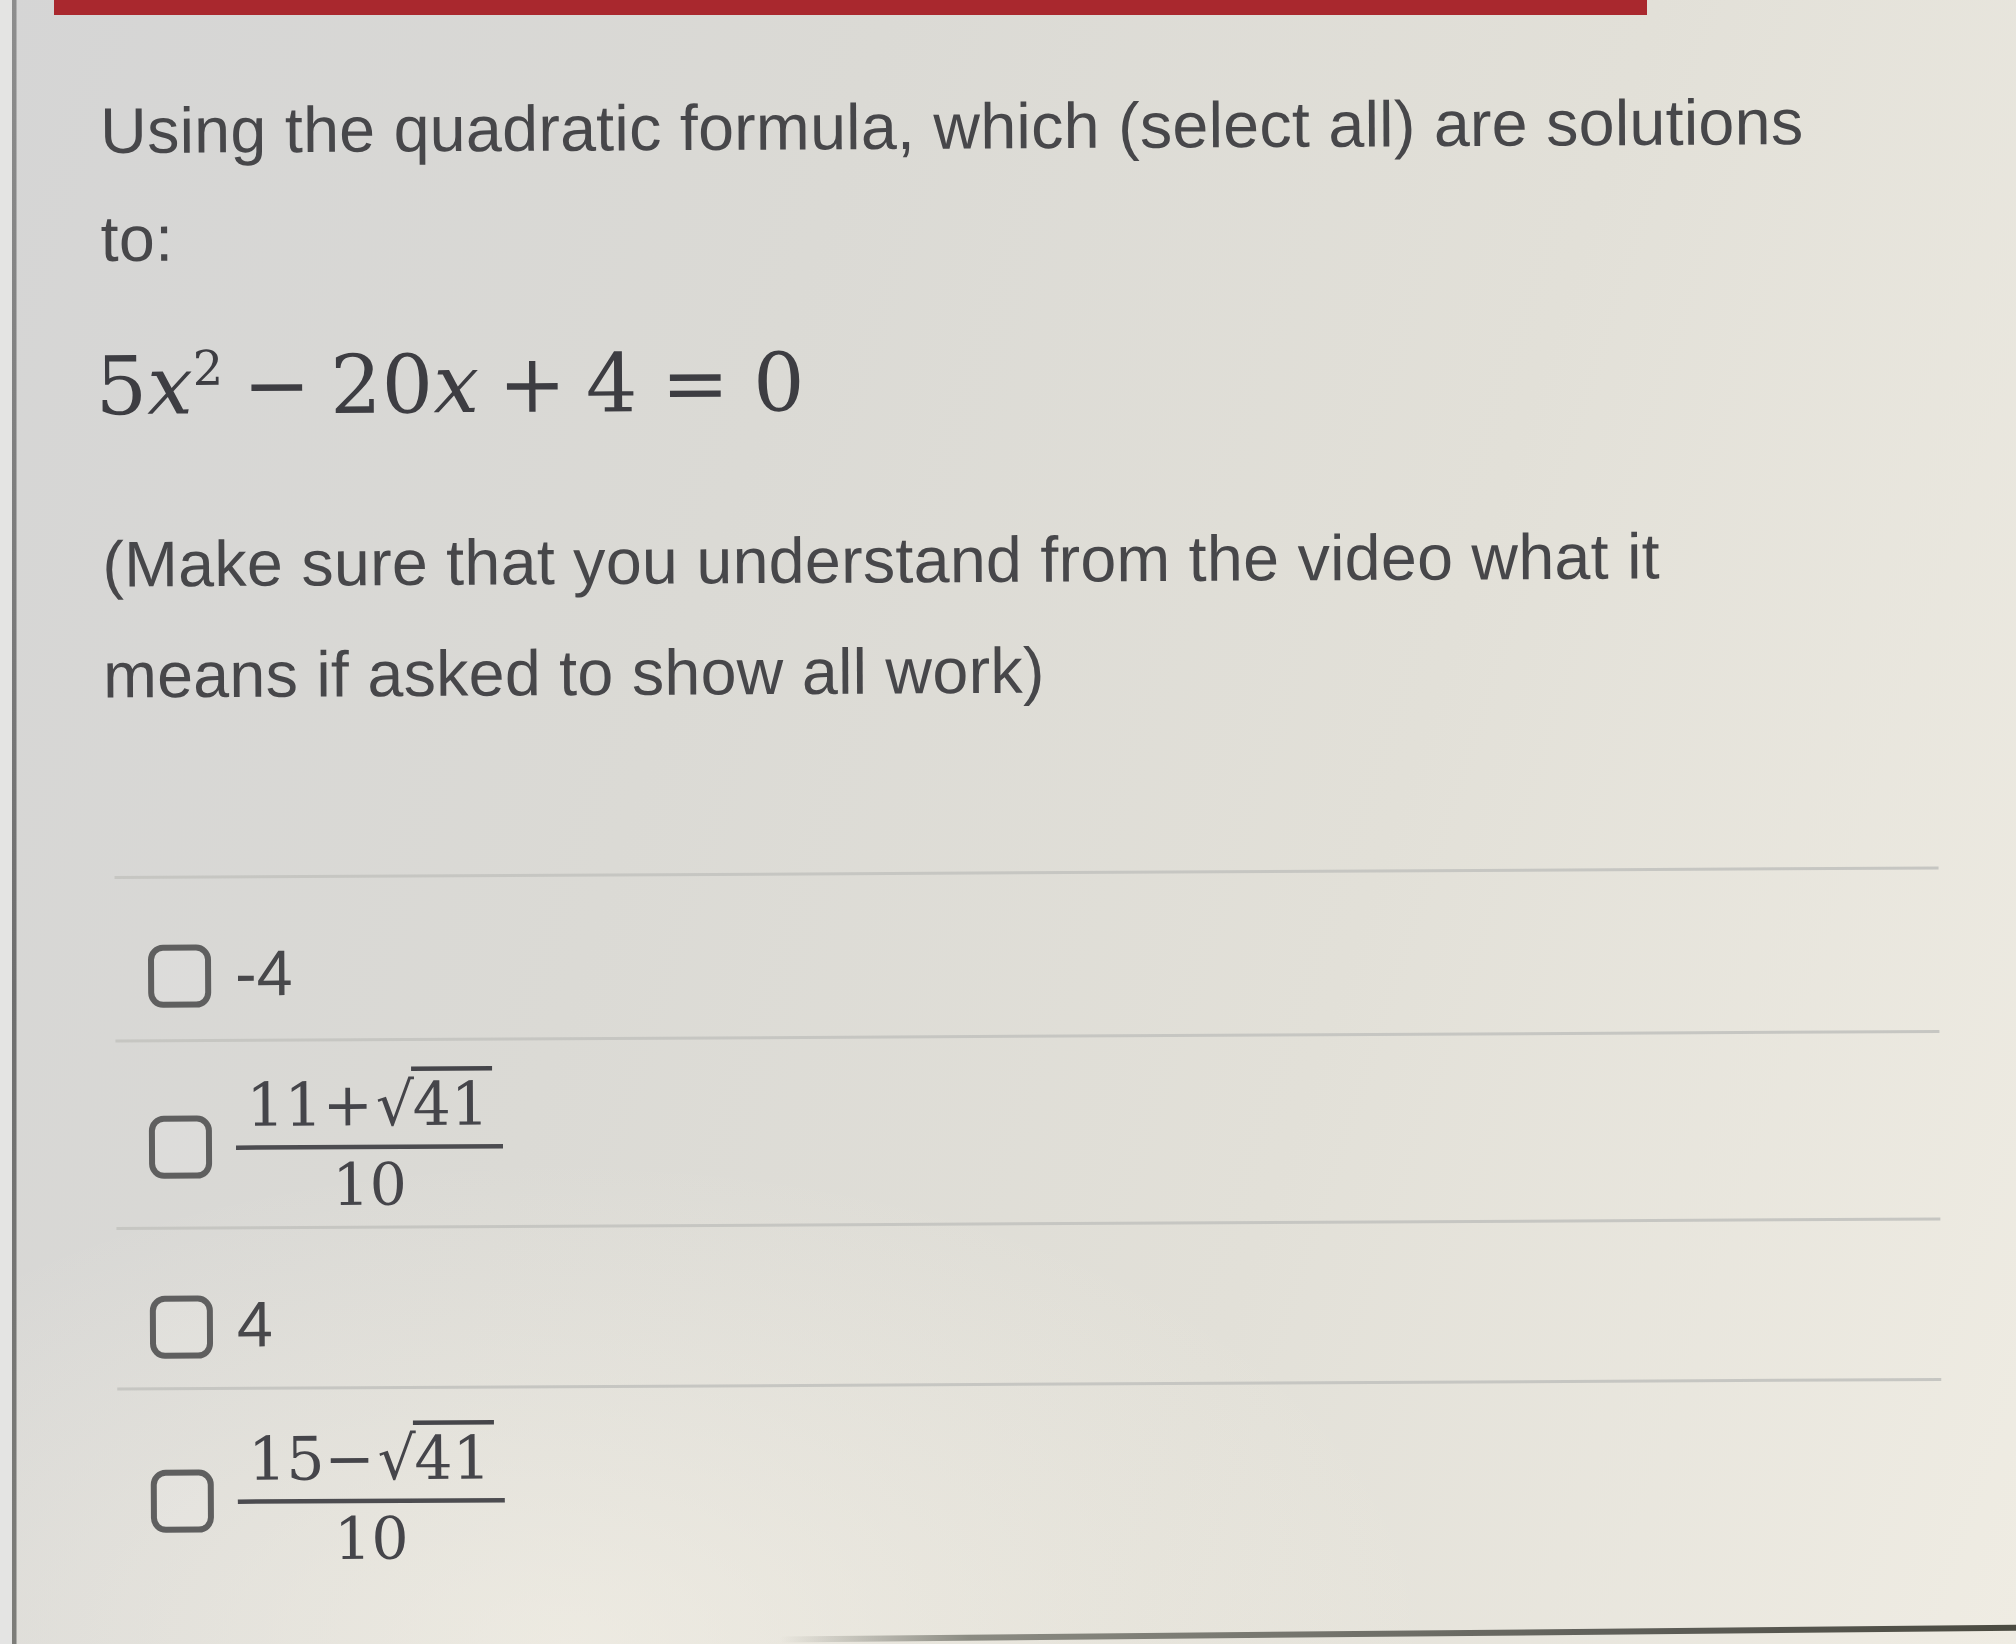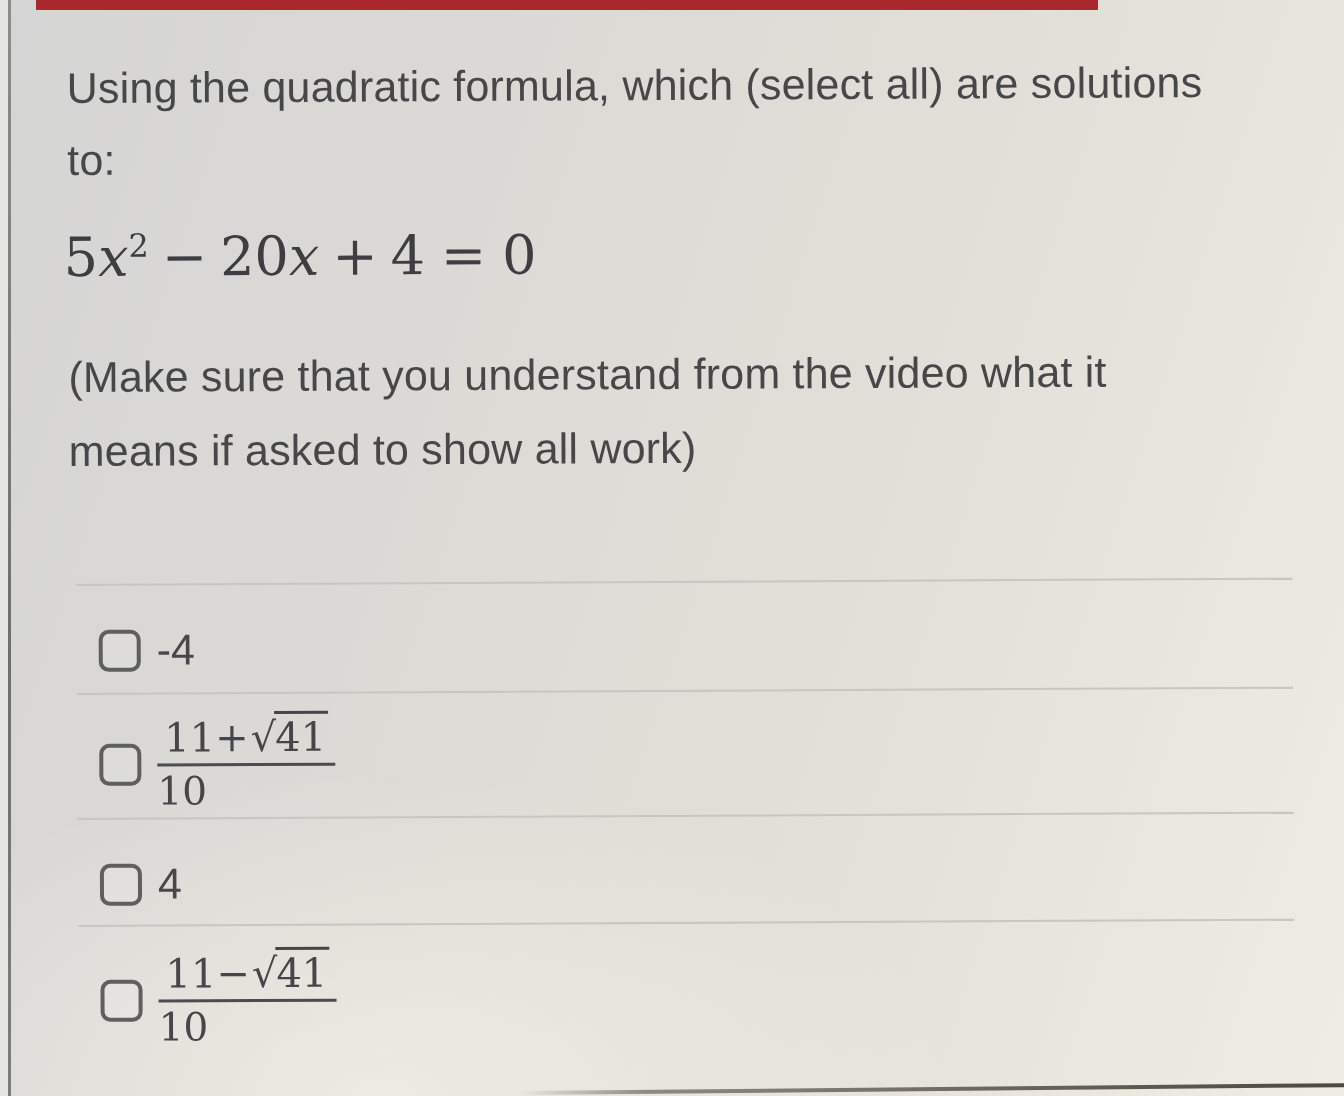--- a/index.html
+++ b/index.html
@@ -29,21 +29,21 @@
   .options{position:absolute;left:75px;top:584px;width:1216px;}
   .row{display:flex;align-items:center;border-top:2px solid #c6c6c2;}
   .row-1{padding:40px 0 18px;}
   .row-2{padding:20px 0 4px;}
   .row-3{padding:40px 0 16px;}
   .row-4{padding:24px 0 30px;}
   .checkbox{width:42px;height:42px;box-sizing:border-box;flex:none;
     border:4px solid #5f5f5f;border-radius:10px;margin-left:22px;
     background:rgba(255,255,255,.12);cursor:pointer;}
   .opt-label{margin-left:16px;font-size:43px;color:#48484b;cursor:pointer;}
-  .fraction{margin-left:16px;display:inline-block;
+  .fraction{margin-left:16px;display:inline-block;text-align:center;
     font-family:"DejaVu Serif",serif;color:#45454a;cursor:pointer;}
   .numer{display:block;font-size:40px;line-height:46px;padding:0 7px 3px;
     border-bottom:3px solid #4c4c50;white-space:nowrap;}
   .denom{display:block;font-size:39px;line-height:44px;padding-top:3px;}
   .rad{margin:0 -2px 0 2px;}
   .radicand{border-top:3px solid currentColor;padding:0 2px 0 1px;}
   .bottom-line{position:absolute;left:520px;right:-20px;bottom:5px;height:4px;
     transform:rotate(-0.55deg);
     background:linear-gradient(to right,rgba(130,130,122,0),#8b8b82 15%,#5c5c56 70%,#49493f);}
 </style>
@@ -84,21 +84,21 @@
     </div>
 
     <div class="row row-3">
       <span class="checkbox" role="checkbox" aria-checked="false"></span>
       <span class="opt-label">4</span>
     </div>
 
     <div class="row row-4">
       <span class="checkbox" role="checkbox" aria-checked="false"></span>
       <span class="fraction">
-        <span class="numer"><span>11−</span><span class="rad">√</span><span class="radicand">41</span></span>
+        <span class="numer"><span>15−</span><span class="rad">√</span><span class="radicand">41</span></span>
         <span class="denom">10</span>
       </span>
     </div>
 
   </div>
 </div>
 
 <div class="bottom-line"></div>
 
 </body></html>

